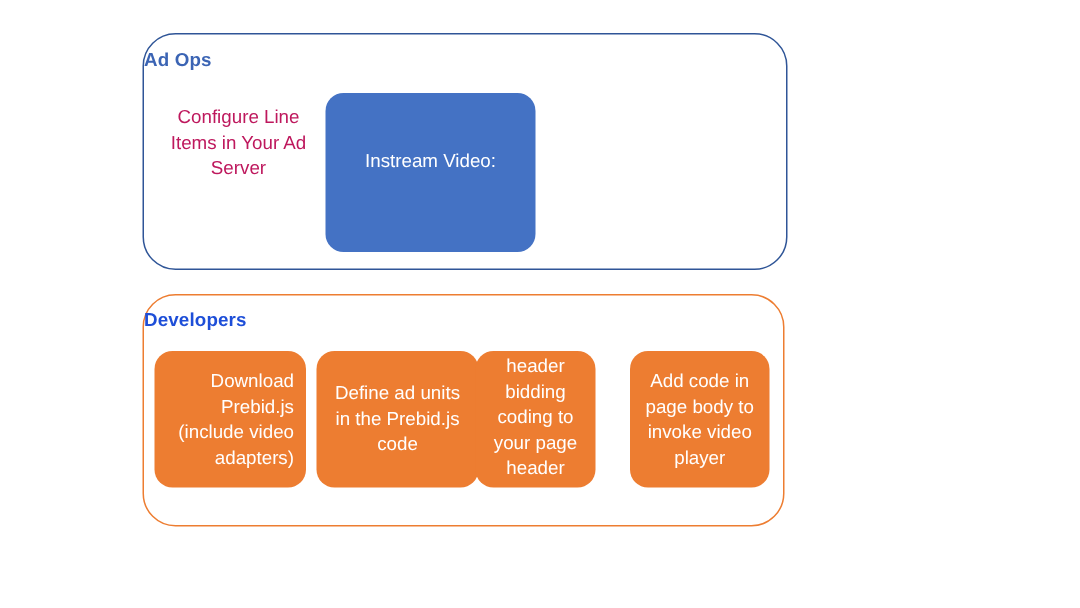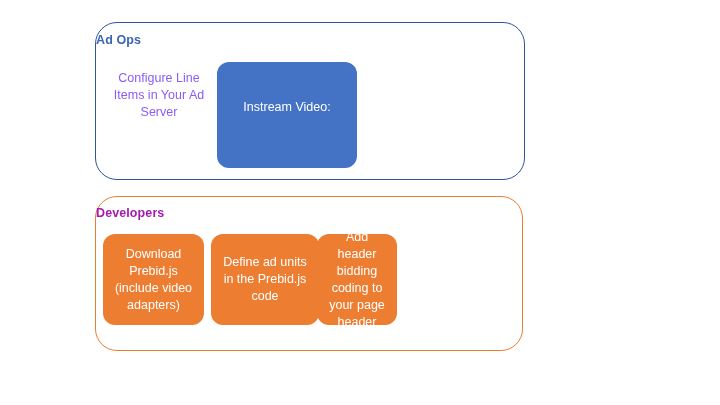--- a/index.html
+++ b/index.html
@@ -51,31 +51,31 @@
     font-weight: bold;
     font-size: 12.5px;
     letter-spacing: 0.1px;
   }
   .group-adops .group-title {
     top: 10px;
     color: #3B64B4;
   }
   .group-devs .group-title {
     top: 9px;
-    color: #a21caf;
+    color: #1d4ed8;
   }
 
   
   .plain-text {
     position: absolute;
     left: 105px;
     top: 70px;
     width: 108px;
     text-align: center;
-    color: #8b5cf6;
+    color: #be185d;
     font-size: 12.5px;
     line-height: 17px;
   }
 
   
   .card {
     position: absolute;
     box-sizing: border-box;
     border-radius: 12px;
     color: #ffffff;
@@ -116,23 +116,23 @@
     top: 45px;
     width: 142px;
     height: 125px;
   }
 
   
   .card-dev {
     top: 234px;
     height: 91px;
   }
-  .card-dev-0 { left: 103px;  width: 101px; }
+  .card-dev-0 { left: 103px;  width: 101px; text-align: right; }
   .card-dev-1 { left: 211px;  width: 108px;  }
-  .card-dev-2 { left: 317px;  width: 80px;  }
+  .card-dev-2 { left: 317px;  width: 80px; justify-content: flex-end;  }
   .card-dev-3 { left: 420px;  width: 93px;  }
 </style>
 </head>
 <body>
 
 <div id="diagram">
 
   <div class="group group-adops">
     <div class="group-title">Ad Ops</div>
   </div>
@@ -154,14 +154,17 @@
   </div>
 
   <div class="card orange card-dev card-dev-1">
     <p class="card-body">Define ad units in the Prebid.js code</p>
   </div>
 
   <div class="card orange card-dev card-dev-2">
     <p class="card-body">Add header bidding coding to your page header</p>
   </div>
 
+  <div class="card orange card-dev card-dev-3">
+    <p class="card-body">Add code in page body to invoke video player</p>
+  </div>
 
 </div>
 
 </body></html>

